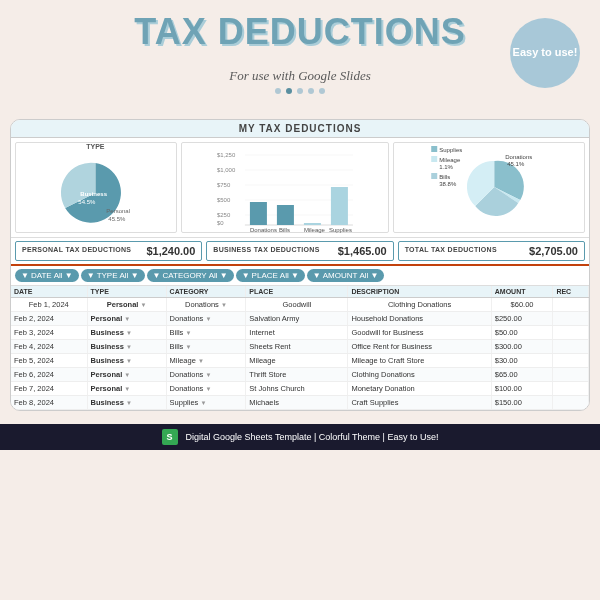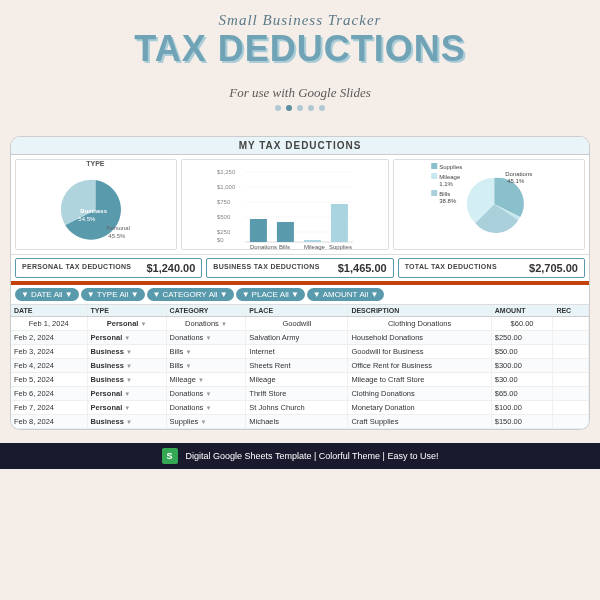--- a/index.html
+++ b/index.html
@@ -134,21 +134,21 @@
     .pie-chart-2 {
       flex: 1.2;
     }
 
     
     .summary-row {
       display: flex;
       gap: 4px;
       padding: 3px 4px;
       background: white;
-      border-bottom: 4px solid #c2410c;
+      border-bottom: 2px solid #c2410c;
     }
 
     .summary-box {
       flex: 1;
       border: 1px solid #5a9aad;
       border-radius: 2px;
       padding: 3px 6px;
       display: flex;
       align-items: center;
       justify-content: space-between;
@@ -270,23 +270,25 @@
 
     .chart-y-label {
       font-size: 6px;
       fill: #888;
     }
   </style>
 </head>
 <body>
 
 <div class="top-section">
-  <div class="title-small">Small Business Tracker</div>
   <div class="title-main">Tax Deductions</div>
   <div class="title-sub">For use with Google Slides</div>
+  <div class="badge">
+    <span>Easy to use!</span>
+  </div>
   <div class="dot-row">
     <div class="dot"></div>
     <div class="dot active"></div>
     <div class="dot"></div>
     <div class="dot"></div>
     <div class="dot"></div>
   </div>
 </div>
 
 <div class="sheet-container">

